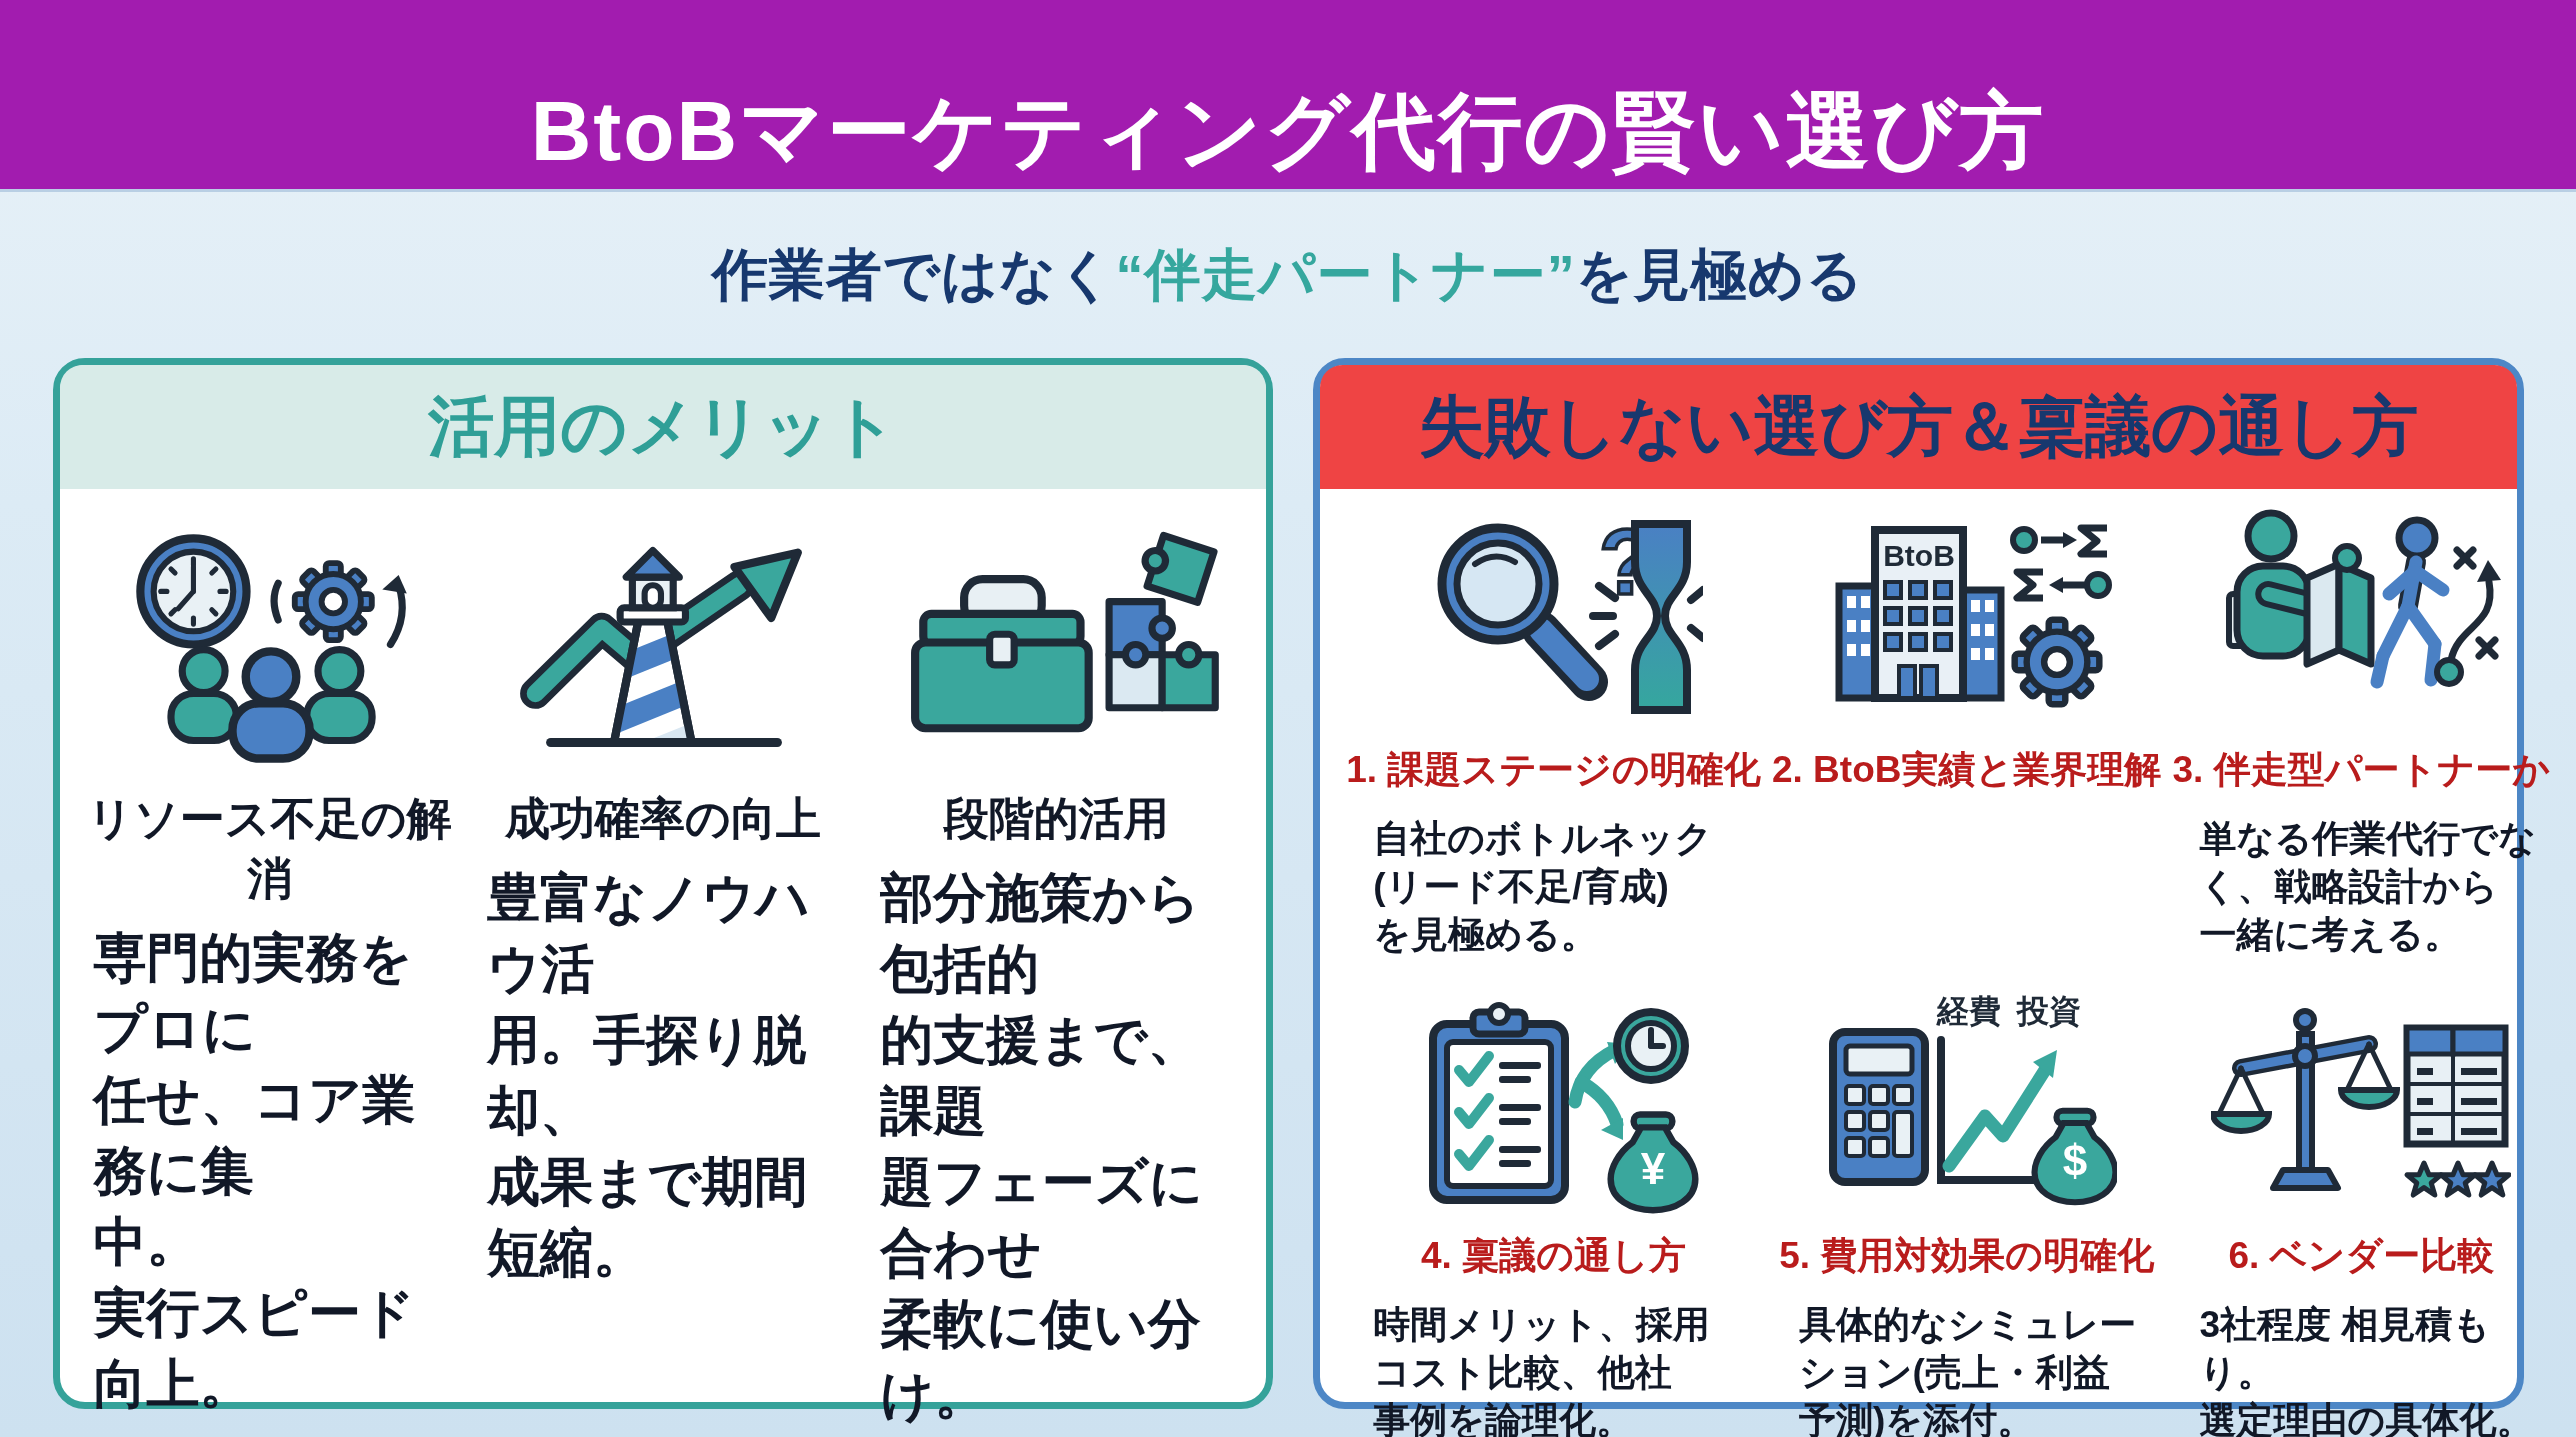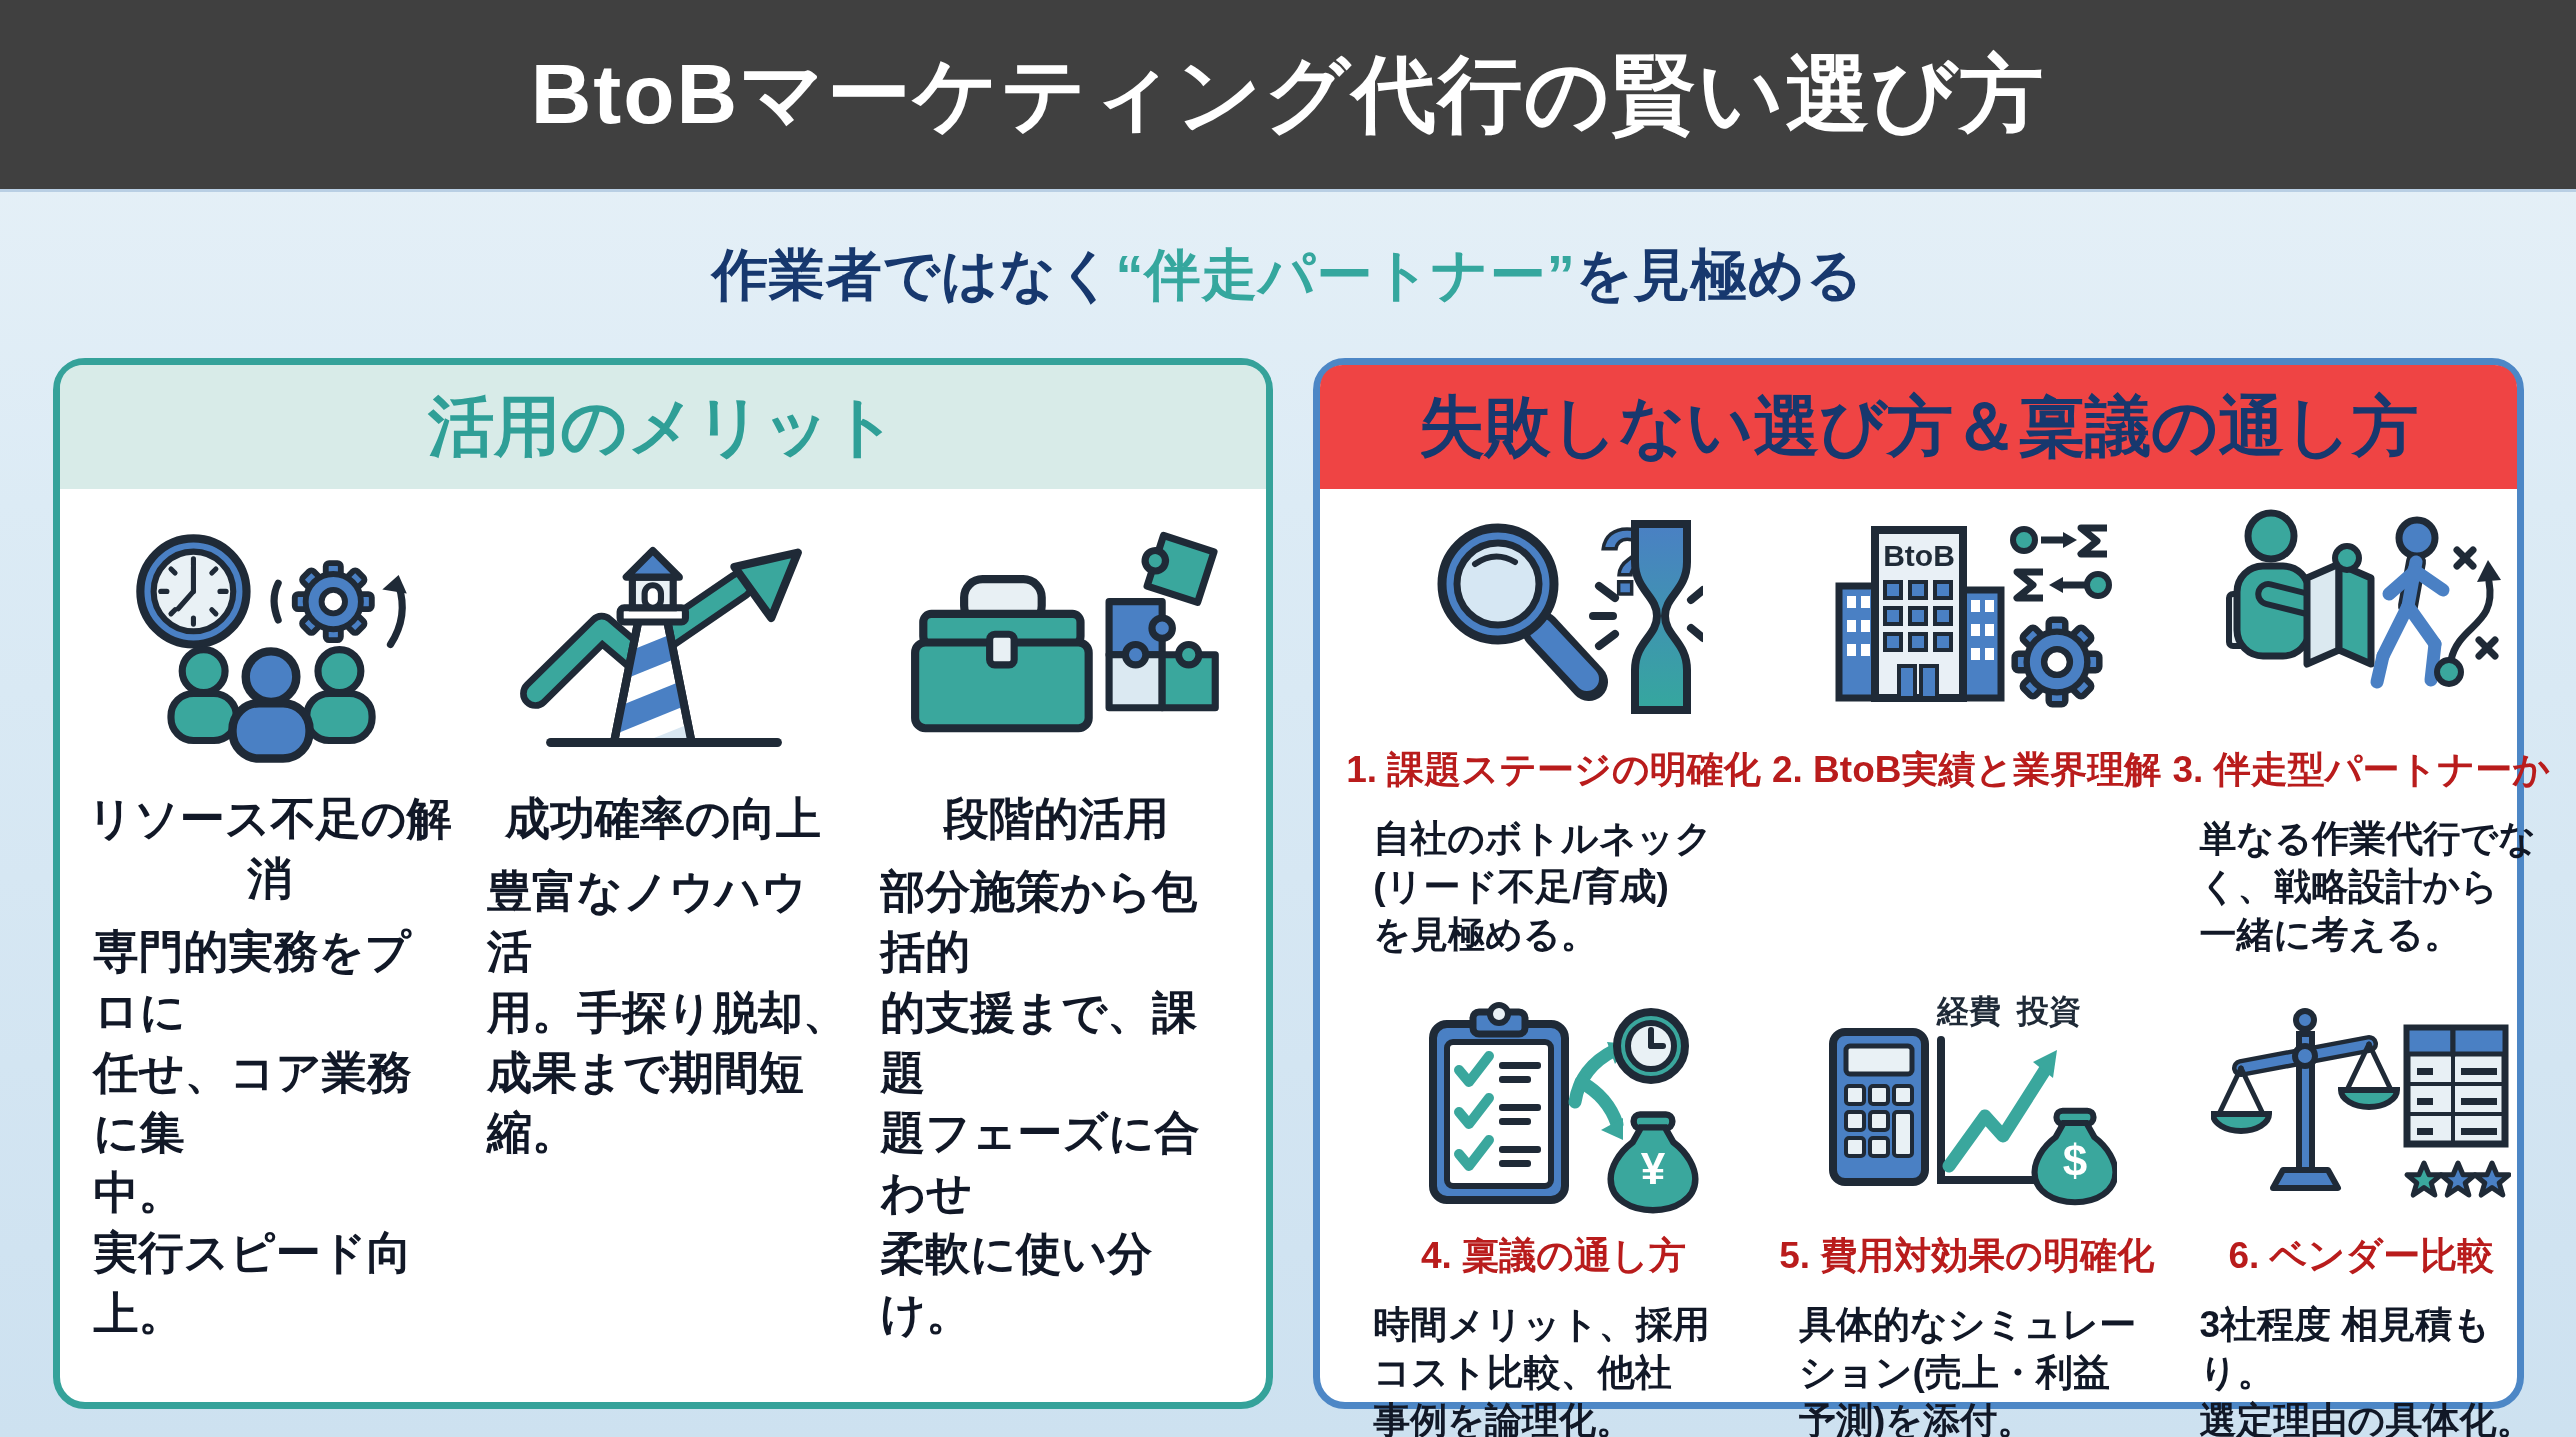--- a/index.html
+++ b/index.html
@@ -3,21 +3,21 @@
 <meta charset="utf-8">
 <style>
   html,body{margin:0;padding:0;}
   body{
     width:2576px;height:1438px;overflow:hidden;
     font-family:"Liberation Sans","DejaVu Sans",sans-serif;
     background:linear-gradient(180deg,#e9f2f8 0%,#dcebf5 35%,#cde1f0 100%);
     color:#111827;
   }
   .hdr{
-    height:189px;background:#404040;display:flex;align-items:center;justify-content:center;
+    height:189px;background:#a21caf;display:flex;align-items:flex-end;justify-content:center;
     border-bottom:3.7px solid #b9cfe4;
   }
   .hdr h1{margin:0;font-size:84px;font-weight:800;color:#ffffff;letter-spacing:1.9px;}
   .subtitle{
     height:167px;display:flex;align-items:center;justify-content:center;
     font-size:56px;font-weight:800;color:#17386e;letter-spacing:0.9px;
   }
   .subtitle .hl{color:#35a79e;}
   .panel{
     position:absolute;background:#ffffff;border-radius:32px;box-sizing:border-box;
@@ -27,21 +27,21 @@
   .panel-head{
     height:124px;display:flex;align-items:center;justify-content:center;
     border-radius:22.5px 22.5px 0 0;font-size:66px;font-weight:800;
   }
   .panel-left .panel-head{background:#d8ebe8;color:#2f9f97;}
   .panel-right .panel-head{background:#ef4444;color:#17386e;}
   .merits{display:flex;padding:28px 13px 0 13px;}
   .merit{flex:1 1 0;display:flex;flex-direction:column;align-items:center;padding:0 11.2px;}
   .merit .icon-box{height:255px;display:flex;align-items:center;justify-content:center;}
   .merit h3{margin:17px 0 13px 0;font-size:45px;font-weight:800;color:#111827;text-align:center;}
-  .merit p{margin:0;font-size:45px;font-weight:700;line-height:1.34;white-space:pre-line;align-self:flex-start;padding-left:9.4px;}
+  .merit p{margin:0;font-size:53px;font-weight:700;line-height:1.34;white-space:pre-line;align-self:flex-start;padding-left:9.4px;}
   .steps{display:grid;grid-template-columns:repeat(3,1fr);padding:13px 20.6px 0 20.6px;row-gap:17px;}
   .step{display:flex;flex-direction:column;align-items:center;padding:0 5.6px;}
   .step .icon-box{height:232px;display:flex;align-items:center;justify-content:center;}
   .step h3{margin:11.2px 0 7.5px 0;font-size:37px;font-weight:800;color:#b91c1c;text-align:center;white-space:nowrap;}
   .step p{margin:12px;font-size:37px;font-weight:700;line-height:1.3;white-space:pre-line;align-self:flex-start;padding-left:15px;}
   svg{display:block;}
   svg text{font-family:"Liberation Sans","DejaVu Sans",sans-serif;}
 </style>
 </head>
 <body>

